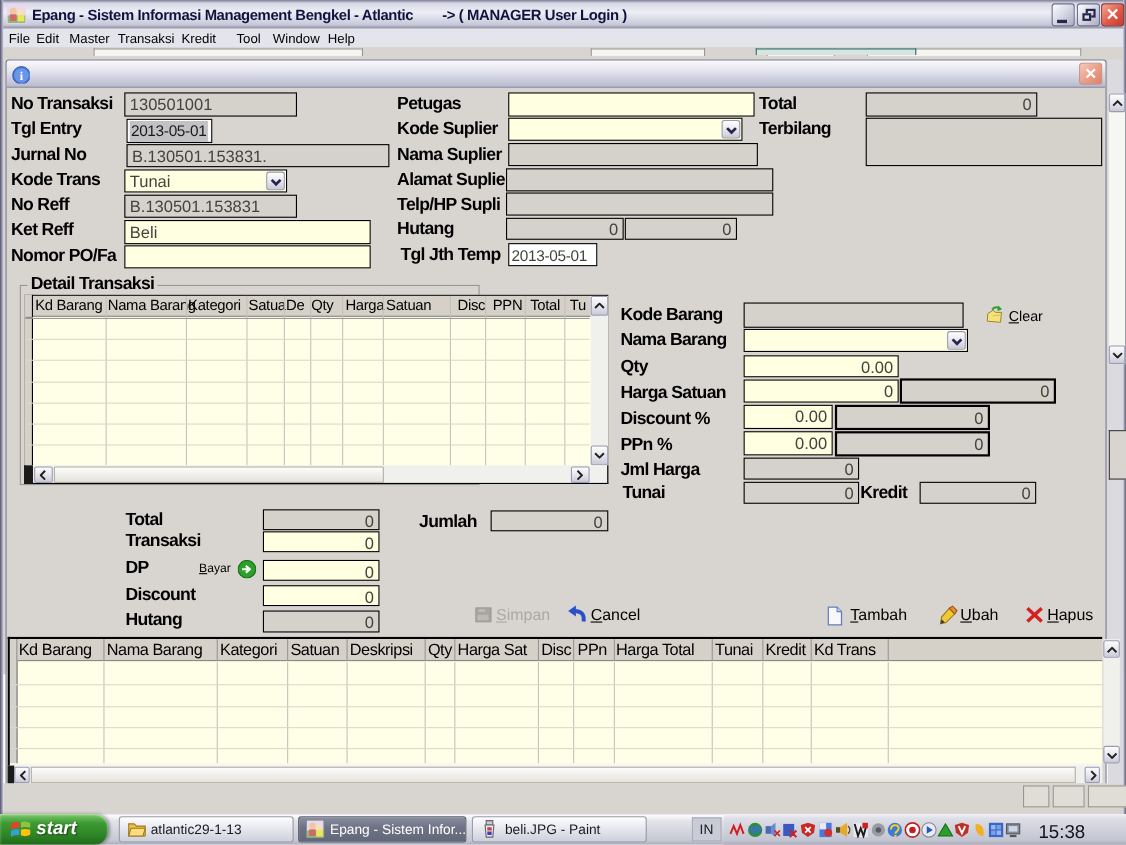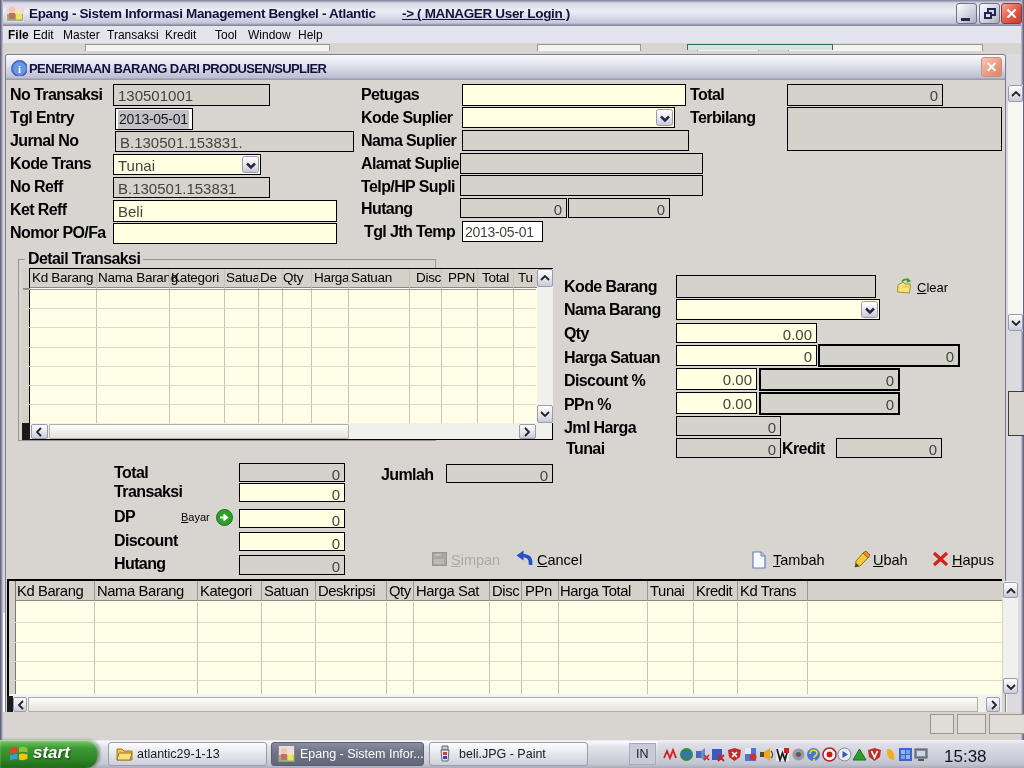--- a/index.html
+++ b/index.html
@@ -34,34 +34,34 @@
 
 <svg class="abs" style="left:6px;top:4px" width="18" height="18">
  <rect x="0" y="0" width="18" height="18" fill="#E8D8F0"></rect>
  <rect x="1" y="10" width="16" height="7" fill="#90B878"></rect>
  <circle cx="6" cy="6" r="3.2" fill="#F0C8A0"></circle>
  <circle cx="12.5" cy="7" r="3" fill="#F8E0B8"></circle>
  <rect x="3" y="9" width="6" height="6" fill="#D06868"></rect>
  <rect x="10" y="9.5" width="6" height="6" fill="#E8E858"></rect>
 </svg>
 <div class="abs" style="left:29px;top:6px;font-size:13.5px;font-weight:bold;letter-spacing:-0.35px;color:#12123E;">Epang - Sistem Informasi Management Bengkel - Atlantic</div>
-<div class="abs" style="left:402px;top:6px;font-size:13.5px;font-weight:bold;letter-spacing:-0.35px;color:#12123E;text-decoration:underline;">-&gt; ( MANAGER User Login )</div>
+<div class="abs" style="left:402px;top:6px;font-size:13.5px;font-weight:bold;letter-spacing:-0.35px;color:#12123E;">-&gt; ( MANAGER User Login )</div>
 
 <div class="abs" style="left:956px;top:3px;width:21px;height:21px;border-radius:3px;border:1px solid #70708C;background:linear-gradient(135deg,#FDFDFE,#D2D3E0 55%,#ACADC2);">
       <div class="abs" style="left:4px;top:14px;width:9px;height:3px;background:#26264E;"></div>
     </div>
 <div class="abs" style="left:978.5px;top:3px;width:21px;height:21px;border-radius:3px;border:1px solid #70708C;background:linear-gradient(135deg,#FDFDFE,#D2D3E0 55%,#ACADC2);">
  <div class="abs" style="left:7px;top:4px;width:9px;height:8px;border:2px solid #26264E;"></div>
  <div class="abs" style="left:4px;top:8px;width:8px;height:7px;border:2px solid #26264E;background:#DDDEE8;"></div>
 </div>
 <div class="abs" style="left:1001px;top:3px;width:21px;height:21px;border-radius:3px;border:1px solid #903830;background:linear-gradient(135deg,#F4A894,#E25846 55%,#C63B2C);color:#fff;font-weight:bold;font-size:15px;text-align:center;line-height:20px;">✕</div>
 
 <div class="abs" style="left:3px;top:26px;width:1018px;height:17px;background:#E4E4EC;"></div>
 <div class="abs" style="top:28px;left:0;font-size:12px;color:#000;width:400px;">
-<span class="abs" style="left:8px;font-weight:bold;">File</span>
+<span class="abs" style="left:8px;">File</span>
       <span class="abs" style="left:33px;">Edit</span>
       <span class="abs" style="left:63px;">Master</span>
       <span class="abs" style="left:107px;">Transaksi</span>
       <span class="abs" style="left:165px;">Kredit</span>
       <span class="abs" style="left:215px;">Tool</span>
       <span class="abs" style="left:248px;">Window</span>
       <span class="abs" style="left:298px;">Help</span>
     </div>
 
 <div class="abs" style="left:3px;top:43px;width:1018px;height:11px;background:#D8D5D1;"></div>
@@ -71,21 +71,20 @@
 <div class="abs" style="left:788px;top:44px;width:195px;height:7px;background:#F4F4F0;border:1px solid #9a968e;border-bottom:none;"></div>
 <div class="abs" style="left:687px;top:44px;width:146px;height:6px;background:#D8E4E0;border:1px solid #2E6E68;border-bottom:none;"></div>
 
 <div class="abs" style="left:5px;top:54px;width:1001px;height:684px;background:#D8D5D1;border:1px solid #7C7C94;border-radius:3px 3px 0 0;"></div>
 <div class="abs" style="left:6px;top:55px;width:999px;height:25px;background:linear-gradient(#FAFAFC,#E3E4EE 40%,#BCBDD0 95%,#9C9DB6);border-radius:3px 3px 0 0;border-bottom:1px solid #9A9AB0;"></div>
 <svg class="abs" style="left:11px;top:60px" width="16" height="16">
  <circle cx="8.5" cy="8.5" r="8" fill="#4A7AD8" stroke="#2A4A98" stroke-width="0.8"></circle>
  <circle cx="8.5" cy="8.5" r="6.5" fill="#6A96E8"></circle>
  <text x="8.5" y="13" font-size="11" font-weight="bold" fill="#fff" text-anchor="middle" font-family="Liberation Serif">i</text>
 </svg>
-<div class="abs" style="left:29px;top:61px;font-size:13px;font-weight:bold;letter-spacing:-0.6px;color:#10103C;">PENERIMAAN BARANG DARI PRODUSEN/SUPLIER</div>
 <div class="abs" style="left:981px;top:57px;width:21px;height:20px;border-radius:3px;border:1px solid #C89080;background:linear-gradient(135deg,#F6C9B8,#EC9B85 55%,#DE8368);color:#fff;font-weight:bold;font-size:14px;text-align:center;line-height:19px;">✕</div>
 
 <div class="lbl" style="left:10px;top:86px;">No Transaksi</div>
 <div class="in" style="left:113px;top:84px;width:157px;height:22px;">130501001</div>
 <div class="lbl" style="left:10px;top:109px;">Tgl Entry</div>
 <div class="in" style="left:115px;top:108px;width:78px;height:22px;background:#FBFBF8;padding:2px 1px 0 2px;font-size:14px;letter-spacing:-0.3px;color:#1a1a1a;"><span style="background:#C2C2C6;padding:1px 1px 2px 1px;">2013-05-01</span></div>
 <div class="lbl" style="left:10px;top:132px;">Jurnal No</div>
 <div class="in" style="left:115px;top:131px;width:239px;height:21px;">B.130501.153831.</div>
 <div class="lbl" style="left:10px;top:155px;">Kode Trans</div>
 <div class="in y" style="left:113px;top:154px;width:148px;height:21px;">Tunai<div class="cmbbtn">

